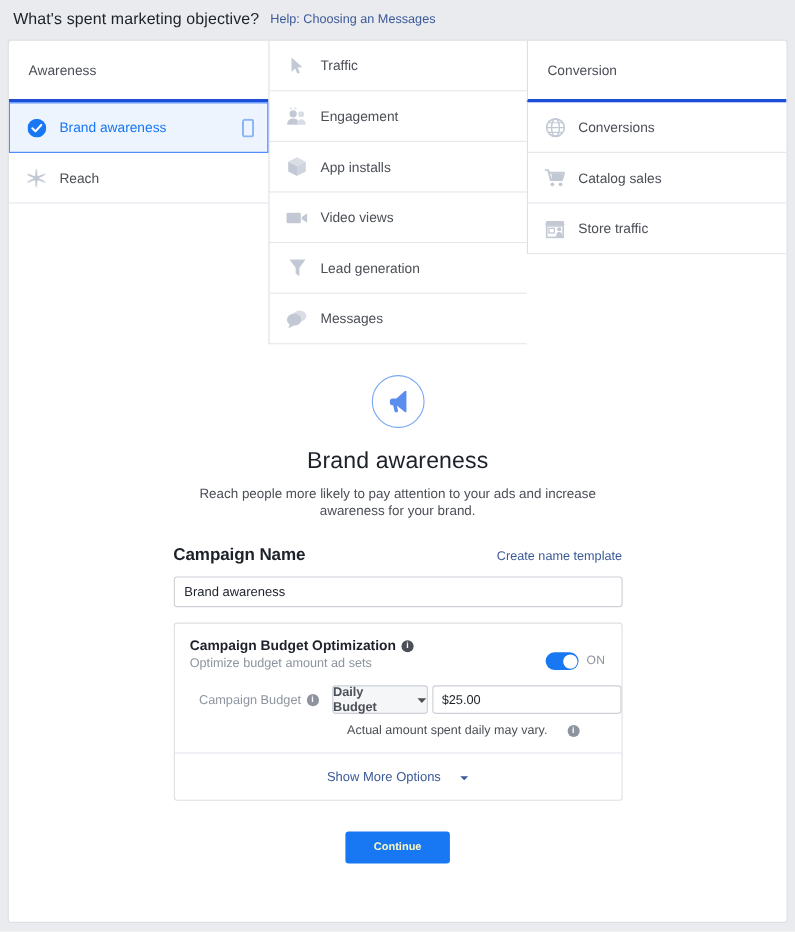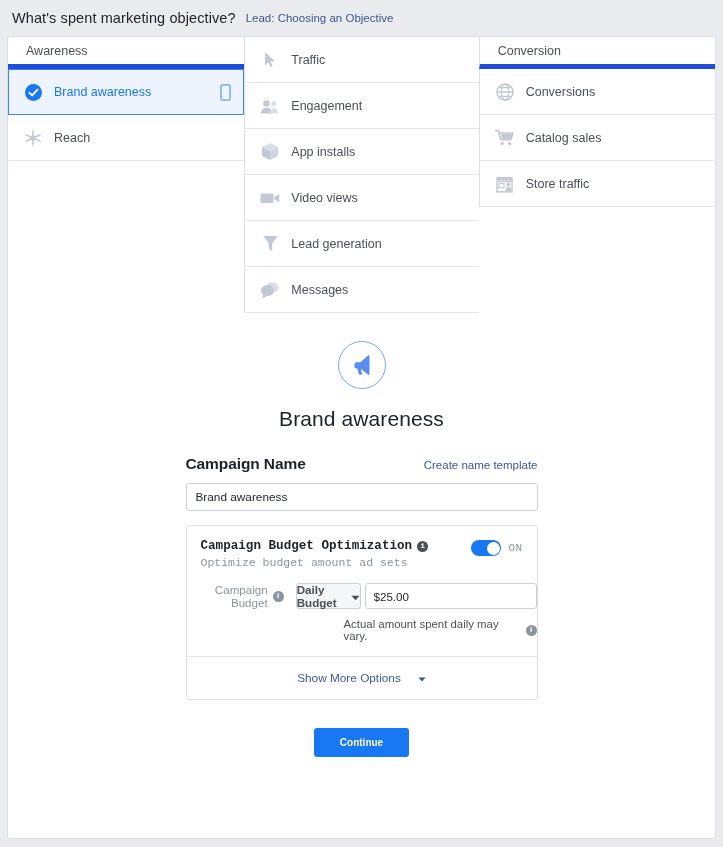--- a/index.html
+++ b/index.html
@@ -54,27 +54,27 @@
     align-items: flex-start;
   }
   .obj-col {
     box-sizing: border-box;
   }
   .obj-col.col-awareness { width: 237px; }
   .obj-col.col-consideration { width: 235px; }
   .obj-col.col-conversion { width: 237px; }
 
   .obj-col-header {
-    height: 32px;
+    height: 56px;
     display: flex;
     align-items: center;
     padding-left: 18px;
     font-size: 12.5px;
     color: #4b4f56;
-    border-bottom: 5px solid #1d4ed8;
+    border-bottom: 3px solid #1d4ed8;
     box-sizing: border-box;
   }
   .col-consideration .obj-col-header,
   .col-conversion .obj-col-header {
     border-left: 1px solid #dddfe2;
   }
 
   .obj-item {
     height: 46px;
     display: flex;
@@ -151,21 +151,21 @@
     margin-top: 11px;
     width: 370px;
     text-align: center;
     font-size: 12.2px;
     line-height: 15px;
     color: #4b4f56;
   }
 
   
   .form-wrap {
-    width: 352px;
+    width: 408px;
     margin: 0 auto;
     padding-top: 24px;
   }
   .form-head-row {
     display: flex;
     align-items: baseline;
     justify-content: space-between;
     margin-bottom: 10px;
   }
   .form-head-title {
@@ -196,23 +196,22 @@
 
   
   .budget-card {
     margin-top: 14px;
     border: 1px solid #dddfe2;
     border-radius: 3px;
     background: #fff;
   }
   .cbo-row {
     display: flex;
-    align-items: flex-start;
+    align-items: flex-end;
     padding: 13px 14px 14px 14px;
-    font-family: Liberation Mono, monospace;
   }
   .cbo-texts { flex: 1; }
   .cbo-title {
     font-size: 12.6px;
     font-weight: bold;
     color: #1d2129;
     display: flex;
     align-items: center;
     gap: 5px;
   }
@@ -363,21 +362,21 @@
     cursor: pointer;
     flex: 0 0 11px;
   }
   .info-i.light { background: #8d949e; }
 </style>
 </head>
 <body>
 
 <div class="top-header">
   <span class="top-header-title">What's spent marketing objective?</span>
-  <span class="top-header-help">Lead: Choosing an Objective</span>
+  <span class="top-header-help">Help: Choosing an Messages</span>
 </div>
 
 <div class="panel">
 
   <div class="objectives">
 
     <div class="obj-col col-awareness">
       <div class="obj-col-header">Awareness</div>
 
       <div class="obj-item selected">
@@ -529,20 +528,21 @@
     </div>
   </div>
 
   <div class="detail">
     <div class="detail-badge">
       <svg width="26" height="26" viewBox="0 0 26 26">
         <path d="M20.5 4.2 C20.5 3.3 19.6 2.9 19 3.5 L11.4 10.2 L7.6 10.2 C6.4 10.2 5.4 11.2 5.4 12.5 L5.4 14.2 C5.4 15.5 6.4 16.5 7.6 16.5 L8.4 16.5 L9.6 21.6 C9.8 22.4 10.5 22.9 11.3 22.9 C12.3 22.9 13 22 12.8 21.1 L11.7 16.5 L11.4 16.5 L19 22.6 C19.6 23.2 20.5 22.8 20.5 21.9 Z" fill="#5b8def"></path>
       </svg>
     </div>
     <div class="detail-title">Brand awareness</div>
+    <div class="detail-desc">Reach people more likely to pay attention to your ads and increase awareness for your brand.</div>
   </div>
 
   <div class="form-wrap">
 
     <div class="form-head-row">
       <span class="form-head-title">Campaign Name</span>
       <span class="form-head-link">Create name template</span>
     </div>
 
     <input class="text-input" type="text" value="Brand awareness" style="">

